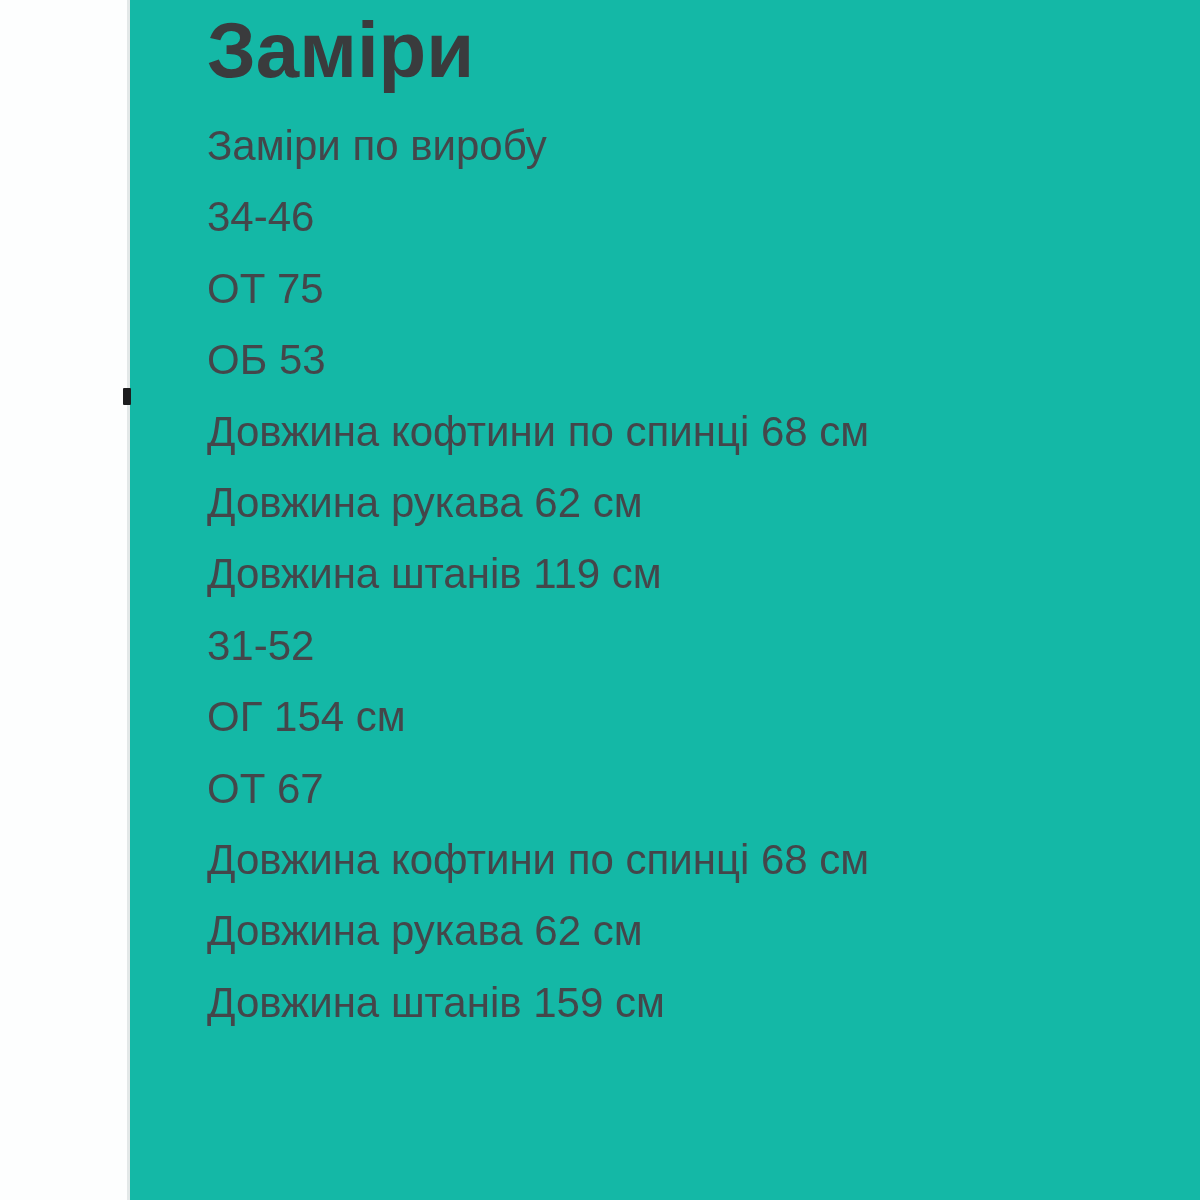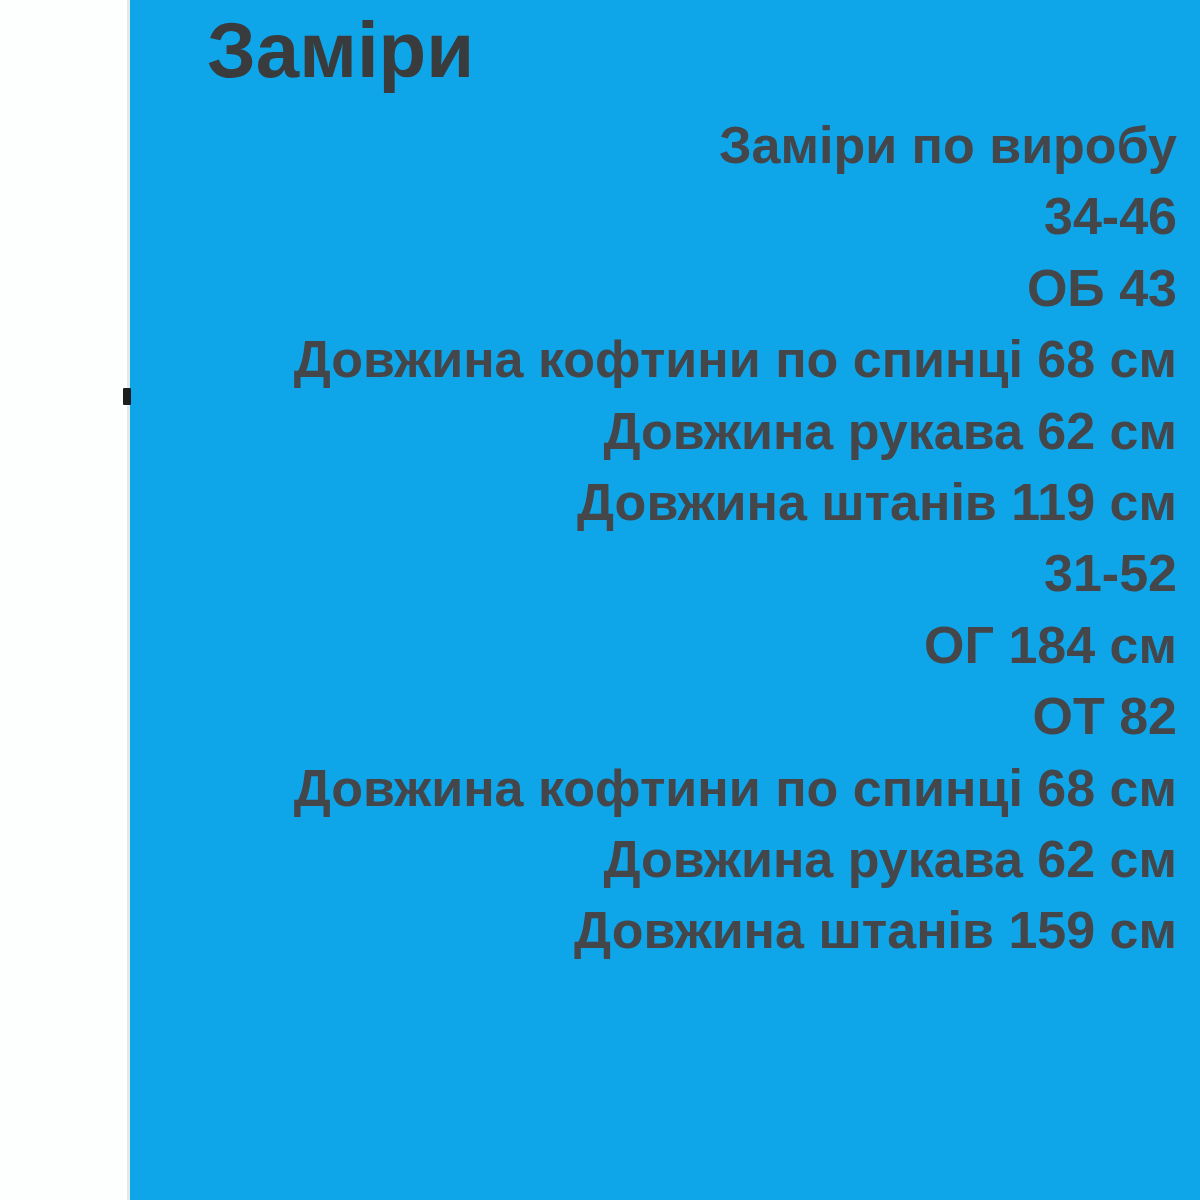--- a/index.html
+++ b/index.html
@@ -4,21 +4,21 @@
 <style>
   html, body {
     margin: 0;
     padding: 0;
     background: #ffffff;
   }
   .canvas {
     position: relative;
     width: 1200px;
     height: 1200px;
-    background: #0ea5e9;
+    background: #14b8a6;
     overflow: hidden;
     font-family: "Liberation Sans", "DejaVu Sans", sans-serif;
   }
   .left-strip {
     position: absolute;
     left: 0;
     top: 0;
     width: 127px;
     height: 1200px;
     background: #fdfefe;
@@ -50,44 +50,44 @@
   }
   .lines {
     position: absolute;
     left: 0;
     top: 110px;
     width: 970px;
   }
   .line {
     height: 71.4px;
     line-height: 71.4px;
-    font-size: 52px;
-    font-weight: 700;
+    font-size: 42px;
+    font-weight: 400;
     color: #44464a;
     white-space: nowrap;
     letter-spacing: 0px;
-    text-align: right;
   }
 </style>
 </head>
 <body>
 
 <div class="canvas">
   <div class="left-strip"></div>
   <div class="edge-tick"></div>
   <div class="content">
     <h1 class="doc-title">Заміри</h1>
     <div class="lines">
         <div class="line">Заміри по виробу</div>
         <div class="line">34-46</div>
-        <div class="line">ОБ 43</div>
+        <div class="line">ОТ 75</div>
+        <div class="line">ОБ 53</div>
         <div class="line">Довжина кофтини по спинці 68 см</div>
         <div class="line">Довжина рукава 62 см</div>
         <div class="line">Довжина штанів 119 см</div>
         <div class="line">31-52</div>
-        <div class="line">ОГ 184 см</div>
-        <div class="line">ОТ 82</div>
+        <div class="line">ОГ 154 см</div>
+        <div class="line">ОТ 67</div>
         <div class="line">Довжина кофтини по спинці 68 см</div>
         <div class="line">Довжина рукава 62 см</div>
         <div class="line">Довжина штанів 159 см</div>
       </div>
   </div>
 </div>
 
 </body></html>

